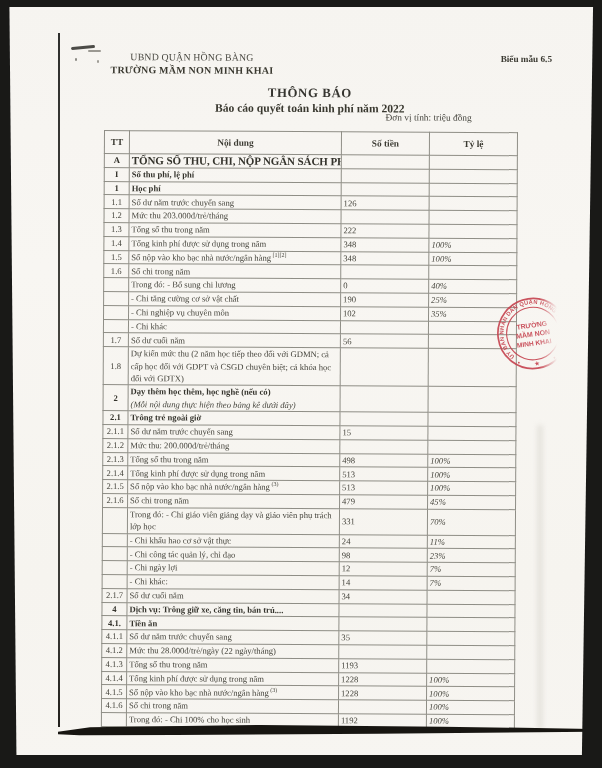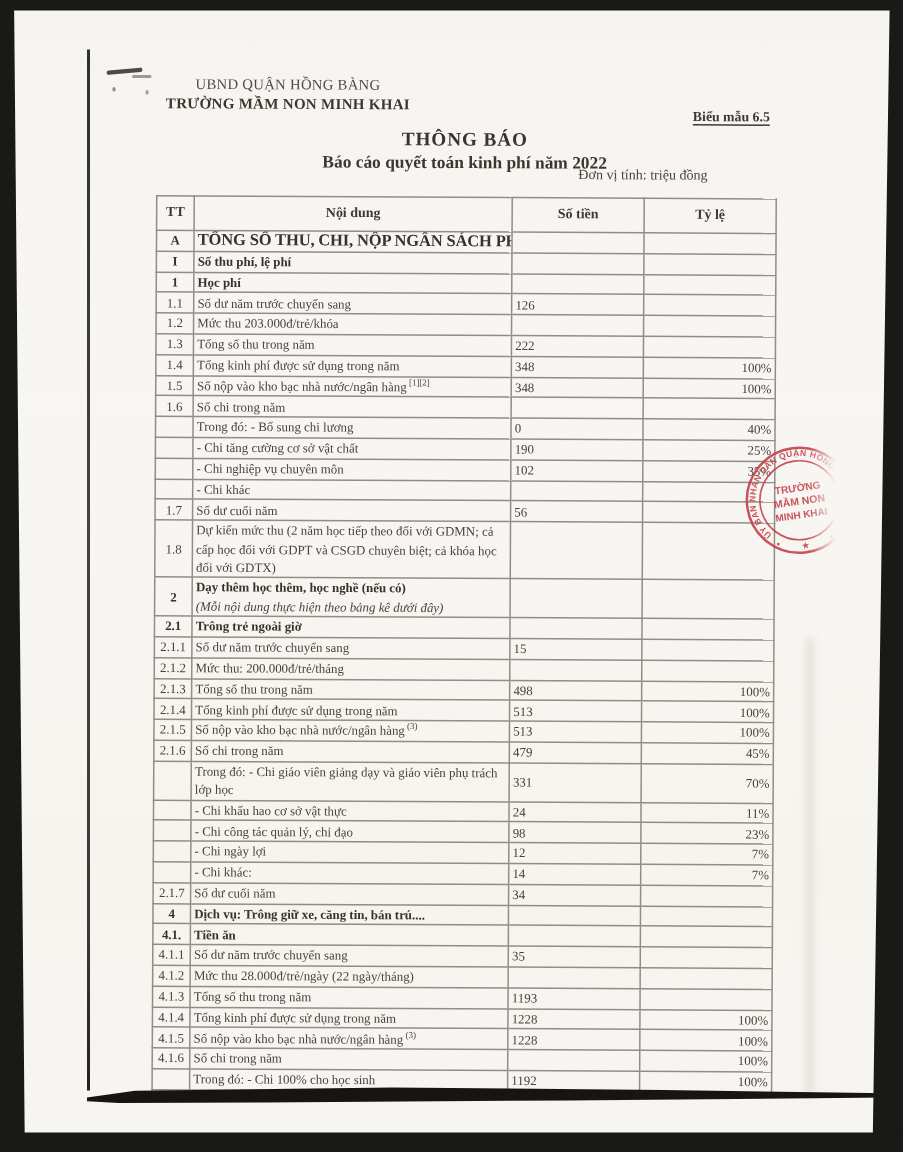--- a/index.html
+++ b/index.html
@@ -39,23 +39,23 @@
   .pen-mark-tail{position:absolute;left:88px;top:50px;width:13px;height:1.5px;background:#9b9992;border-radius:1px;}
   .pen-dot1{position:absolute;left:75px;top:58px;width:2px;height:3px;background:#8d8b85;border-radius:1px;}
   .pen-dot2{position:absolute;left:97px;top:60px;width:2px;height:3px;background:#a09e97;border-radius:1px;}
 
   
   .letterhead{position:absolute;left:0;top:0;width:602px;transform:rotate(0.25deg);transform-origin:70px 60px;}
   .org1{position:absolute;left:57px;top:51px;width:270px;text-align:center;
     font-size:9.8px;color:#4b4a43;letter-spacing:.2px;}
   .org2{position:absolute;left:57px;top:64px;width:270px;text-align:center;
     font-size:10px;font-weight:bold;color:#39382f;letter-spacing:.2px;}
-  .form-label{position:absolute;left:462px;top:52px;width:90px;text-align:left;
+  .form-label{position:absolute;left:462px;top:52px;width:90px;text-align:right;
     font-size:9.2px;font-weight:bold;color:#3c3b33;
-    text-decoration:underline;text-underline-offset:2px;margin-top:19px;}
+    text-underline-offset:2px;}
   .title{position:absolute;left:60px;top:85px;width:500px;text-align:center;
     font-size:12.8px;font-weight:bold;color:#363530;letter-spacing:.6px;}
   .subtitle{position:absolute;left:60px;top:101px;width:500px;text-align:center;
     font-size:11.6px;font-weight:bold;color:#39382f;}
   .unit-note{position:absolute;left:240px;top:111px;width:232px;text-align:right;
     font-size:9.4px;color:#46453e;}
 
   
   .tbl-wrap{position:absolute;left:104px;top:130px;transform:rotate(0.3deg);transform-origin:0 0;}
   table.report{
@@ -71,21 +71,21 @@
     padding:0 2px;vertical-align:middle;
     line-height:12.4px;height:12.8px;overflow:hidden;
   }
   table.report th{
     height:22px;font-size:9.3px;font-weight:bold;color:#3b3a32;
     text-align:center;background:transparent;
   }
   td.cell-tt{text-align:center;padding:0 1px;}
   td.cell-label{text-align:left;padding-left:3px;}
   td.cell-amount{padding-right:4px;}
-  td.cell-pct{text-align:right;padding-right:7px;}
+  td.cell-pct{text-align:left;padding-right:7px;font-style:italic;}
   tr.bold td{font-weight:bold;color:#34332c;}
   tr.first-section td.cell-label{font-size:11px;letter-spacing:-.1px;white-space:nowrap;}
   td .sub-note{font-style:italic;font-weight:normal;color:#45443c;}
   td sup{font-size:6px;line-height:0;vertical-align:super;}
 
   
   .stamp{
     position:absolute;left:495px;top:296px;width:62px;height:78px;overflow:hidden;
     -webkit-mask-image:linear-gradient(90deg,#000 72%,rgba(0,0,0,.35) 90%,transparent 100%);
     mask-image:linear-gradient(90deg,#000 72%,rgba(0,0,0,.35) 90%,transparent 100%);
@@ -151,21 +151,21 @@
             <td class="cell-pct"></td>
           </tr>
           <tr>
             <td class="cell-tt">1.1</td>
             <td class="cell-label"><span>Số dư năm trước chuyển sang</span></td>
             <td class="cell-amount">126</td>
             <td class="cell-pct"></td>
           </tr>
           <tr>
             <td class="cell-tt">1.2</td>
-            <td class="cell-label"><span>Mức thu 203.000đ/trẻ/khóa</span></td>
+            <td class="cell-label"><span>Mức thu 203.000đ/trẻ/tháng</span></td>
             <td class="cell-amount"></td>
             <td class="cell-pct"></td>
           </tr>
           <tr>
             <td class="cell-tt">1.3</td>
             <td class="cell-label"><span>Tổng số thu trong năm</span></td>
             <td class="cell-amount">222</td>
             <td class="cell-pct"></td>
           </tr>
           <tr>

